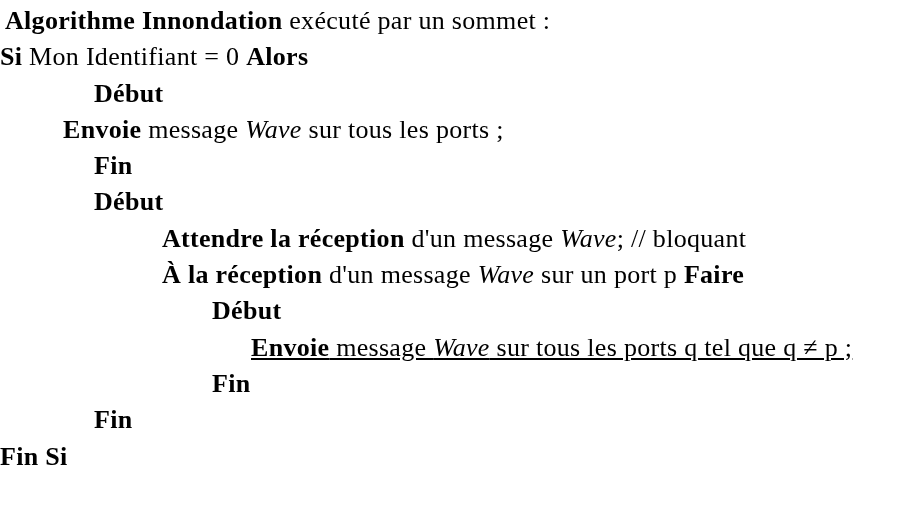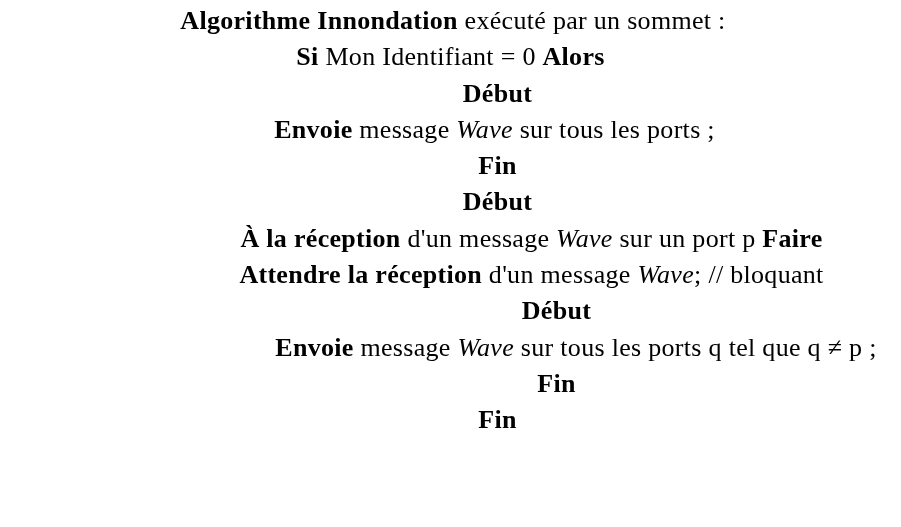--- a/index.html
+++ b/index.html
@@ -8,62 +8,62 @@
     position: relative;
     width: 901px;
     height: 527px;
     background: #ffffff;
     overflow: hidden;
     font-family: "Liberation Serif", "DejaVu Serif", serif;
     font-size: 26px;
     color: #000000;
     padding-top: 3px;
     letter-spacing: 0.3px;
-    text-align: center;
   }
   .line {
     height: 36.3px;
     line-height: 36.3px;
     white-space: pre;
   }
   .b { font-weight: bold; }
   .i { font-style: italic; }
   
   .il-a { padding-left: 5px; }    
   .il-b { }   
   .il-c { padding-left: 94px; }   
-  .il-d { padding-left: 88px; }  
+  .il-d { padding-left: 63px; }  
   .il-e { padding-left: 162px; }  
   .il-f { padding-left: 212px; }  
-  .il-g { padding-left: 251px; }  
+  .il-g { padding-left: 251px; text-decoration: underline; }  
 </style>
 </head>
 <body>
 
 <div class="page">
 
   <div class="line il-a"><span class="b">Algorithme Innondation</span><span> exécuté par un sommet :</span></div>
 
   <div class="line il-b"><span class="b">Si</span><span> Mon Identifiant = 0 </span><span class="b">Alors</span></div>
 
   <div class="line il-c"><span class="b">Début</span></div>
 
   <div class="line il-d"><span class="b">Envoie</span><span> message </span><span class="i">Wave</span><span> sur tous les ports ;</span></div>
 
   <div class="line il-c"><span class="b">Fin</span></div>
 
 
   <div class="line il-c"><span class="b">Début</span></div>
 
+  <div class="line il-e"><span class="b">Attendre la réception</span><span> d'un message </span><span class="i">Wave</span><span>; // bloquant</span></div>
+
   <div class="line il-e"><span class="b">À la réception</span><span> d'un message </span><span class="i">Wave</span><span> sur un port p </span><span class="b">Faire</span></div>
-
-  <div class="line il-e"><span class="b">Attendre la réception</span><span> d'un message </span><span class="i">Wave</span><span>; // bloquant</span></div>
 
   <div class="line il-f"><span class="b">Début</span></div>
 
   <div class="line il-g"><span class="b">Envoie</span><span> message </span><span class="i">Wave</span><span> sur tous les ports q tel que q ≠ p ;</span></div>
 
   <div class="line il-f"><span class="b">Fin</span></div>
 
   <div class="line il-c"><span class="b">Fin</span></div>
 
+  <div class="line il-b"><span class="b">Fin Si</span></div>
 
 </div>
 
 </body></html>

